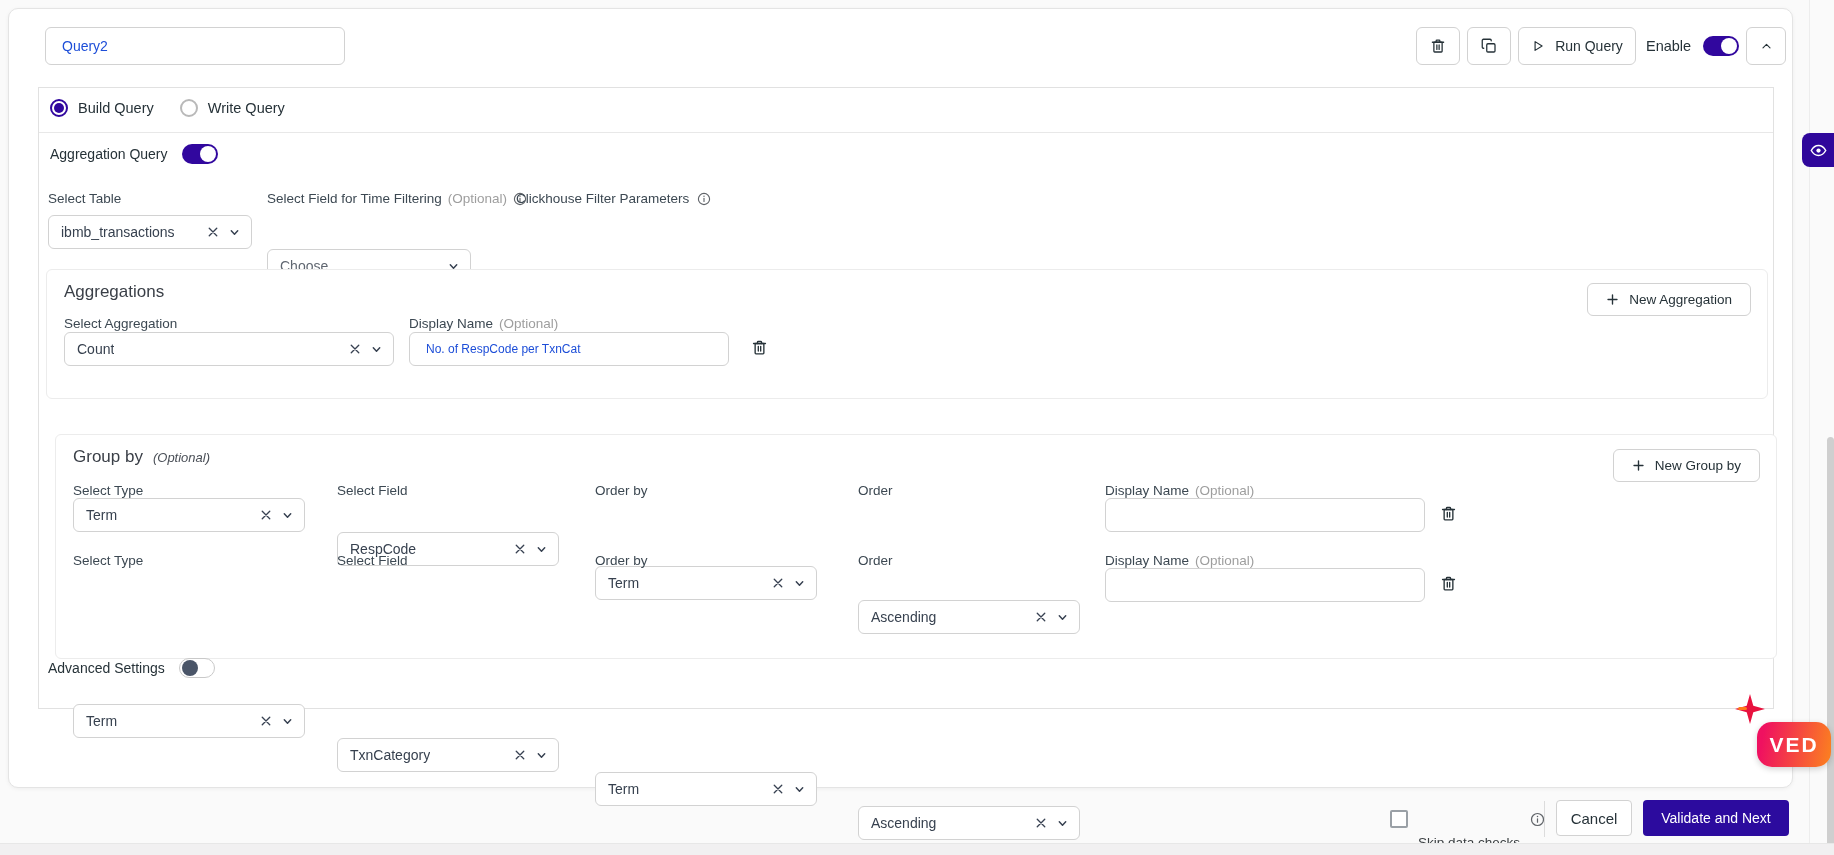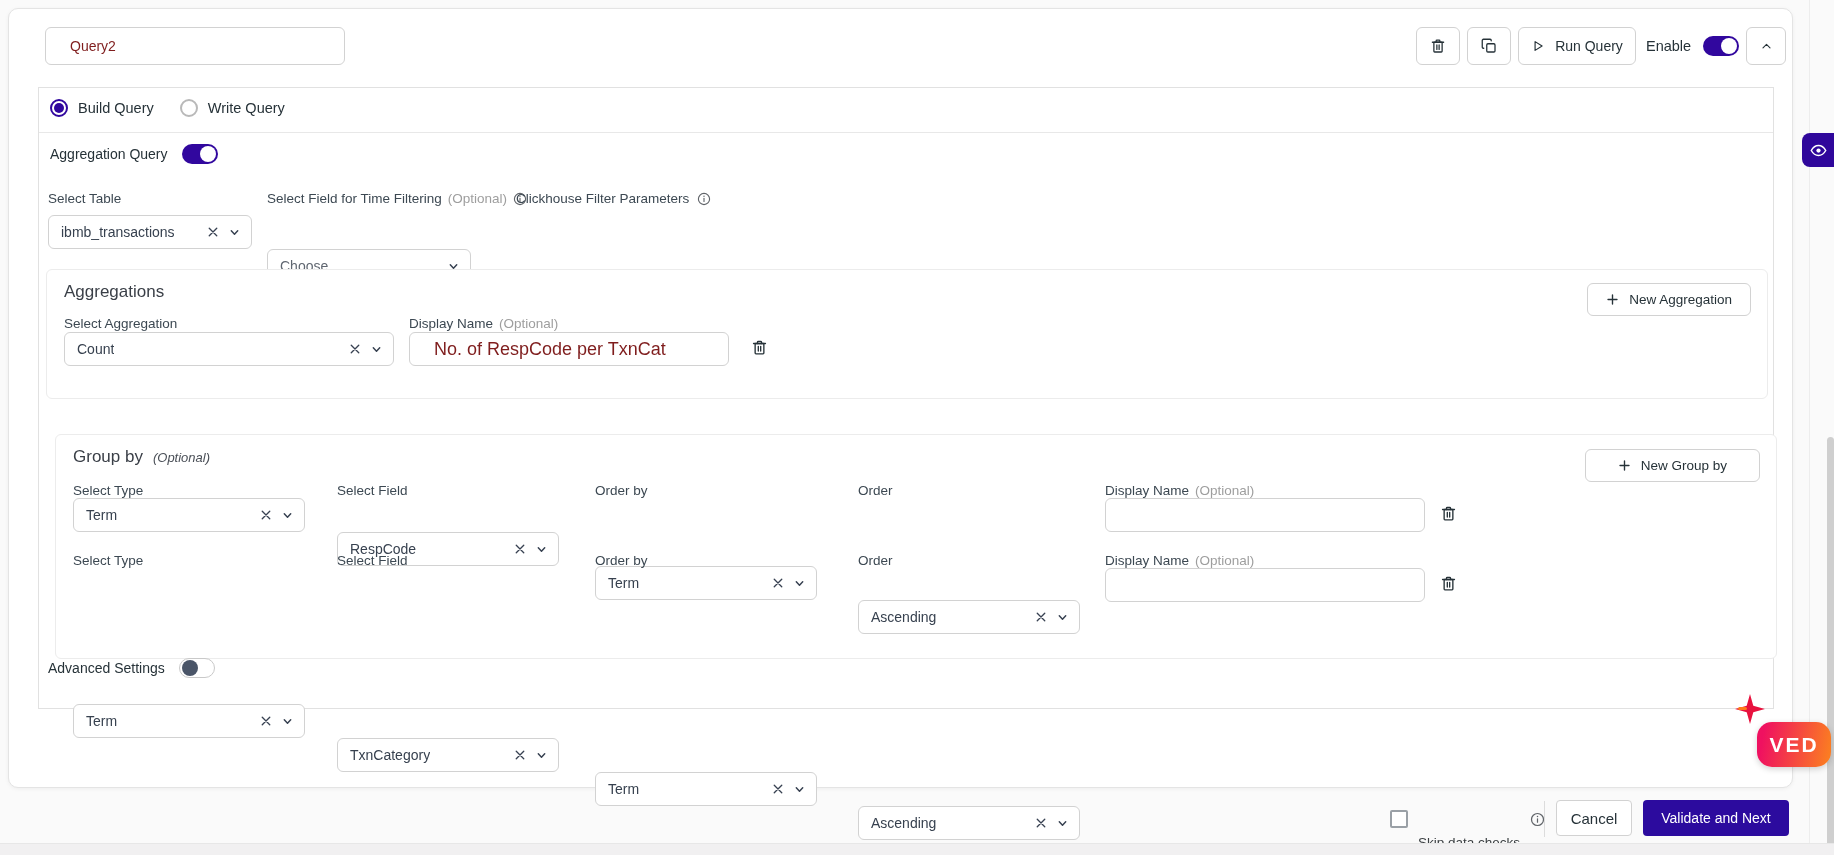--- a/index.html
+++ b/index.html
@@ -7,21 +7,21 @@
   body { font-family:"Liberation Sans", sans-serif; background:#fafafa; overflow:hidden; position:relative; color:#37414f; }
 
   .abs { position:absolute; }
 
   
   .outer-card { left:8px; top:8px; width:1785px; height:780px; background:#fff; border:1px solid #e4e4e4; border-radius:10px; box-shadow:0 1px 4px rgba(0,0,0,.05); }
   .inner-panel { left:29px; top:78px; width:1736px; height:622px; background:#fff; border:1px solid #e1e1e1; border-radius:0; }
   .section-box { background:#fff; border:1px solid #ececec; border-radius:6px; }
 
   
-  .t-input { background:#fff; border:1px solid #d2d2d2; border-radius:6px; font-family:"Liberation Sans",sans-serif; font-size:14px; color:#7f1d1d; padding:0 24px; outline:none; }
+  .t-input { background:#fff; border:1px solid #d2d2d2; border-radius:6px; font-family:"Liberation Sans",sans-serif; font-size:14px; color:#1d4ed8; padding:0 16px; outline:none; }
   .select { background:#fff; border:1px solid #d2d2d2; border-radius:6px; display:flex; align-items:center; padding:0 56px 0 12px; position:relative; cursor:pointer; }
   .select .val { font-size:14px; color:#37414f; white-space:nowrap; overflow:hidden; }
   .select .val.placeholder { color:#5f6670; }
   .sel-icons { position:absolute; right:11px; top:0; bottom:0; display:flex; align-items:center; gap:11px; color:#6b7280; }
 
   
   .btn { background:#fff; border:1px solid #d2d2d2; border-radius:6px; display:flex; align-items:center; justify-content:center; gap:10px; font-size:14px; color:#263238; cursor:pointer; }
   .btn-primary { background:#2c0b9e; border:none; border-radius:4px; color:#fff; display:flex; align-items:center; justify-content:center; font-size:14px; cursor:pointer; }
 
   
@@ -223,39 +223,39 @@
               </svg>
             </span>
           <span class="icon-btn">
               <svg width="11" height="11" viewBox="0 0 12 12" fill="none" stroke="currentColor" stroke-width="1.6" stroke-linecap="round" stroke-linejoin="round">
                 <path d="M2.5 4.2L6 8l3.5-3.8"></path>
               </svg>
             </span>
         </span>
       </div>
 
-      <input class="abs t-input" style="left: 362px; top: 62px; width: 320px; height: 34px; font-size: 18px;" value="No. of RespCode per TxnCat">
+      <input class="abs t-input" style="left: 362px; top: 62px; width: 320px; height: 34px; font-size: 12px;" value="No. of RespCode per TxnCat">
 
       <span class="abs icon-btn" style="left:703px;top:68px;">
         <svg width="19" height="19" viewBox="0 0 24 24" fill="none" stroke="#263238" stroke-width="1.7" stroke-linecap="round" stroke-linejoin="round">
             <path d="M4.5 7h15"></path>
             <path d="M9.5 7V5.2a1 1 0 0 1 1-1h3a1 1 0 0 1 1 1V7"></path>
             <rect x="6.5" y="7" width="11" height="13" rx="1"></rect>
             <path d="M10.5 10.5v6M13.5 10.5v6"></path>
           </svg>
       </span>
     </div>
 
     <div class="abs section-box" style="left:16px;top:346px;width:1722px;height:225px;">
       <div class="abs" style="left:17px;top:12px;display:flex;align-items:baseline;gap:10px;">
         <span class="h-section">Group by</span>
         <span style="font-size:13px;font-style:italic;color:#4a4f57;">(Optional)</span>
       </div>
 
-      <div class="abs btn" style="right:16px;top:14px;height:33px;padding:0 32px;font-size:13.5px;">
+      <div class="abs btn" style="right:16px;top:14px;height:33px;padding:0 18px;font-size:13.5px;">
         <span class="icon-btn">
           <svg width="13" height="13" viewBox="0 0 16 16" fill="none" stroke="#263238" stroke-width="1.7" stroke-linecap="round">
               <path d="M8 2.5v11M2.5 8h11"></path>
             </svg>
         </span>
         <span>New Group by</span>
       </div>
 
       <div class="abs lbl" style="left:17px;top:48px;">Select Type</div>
       <div class="abs lbl" style="left:281px;top:48px;">Select Field</div>

